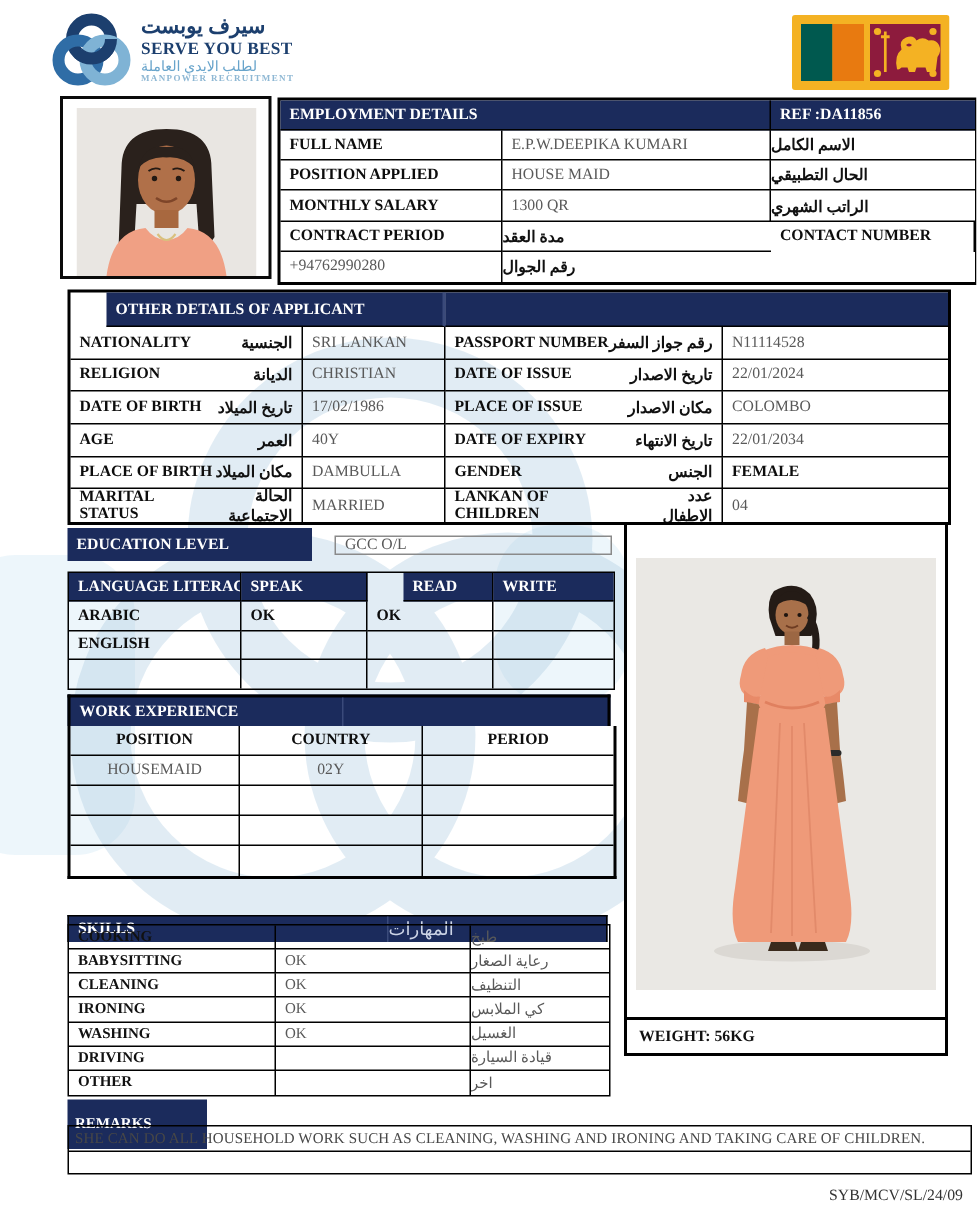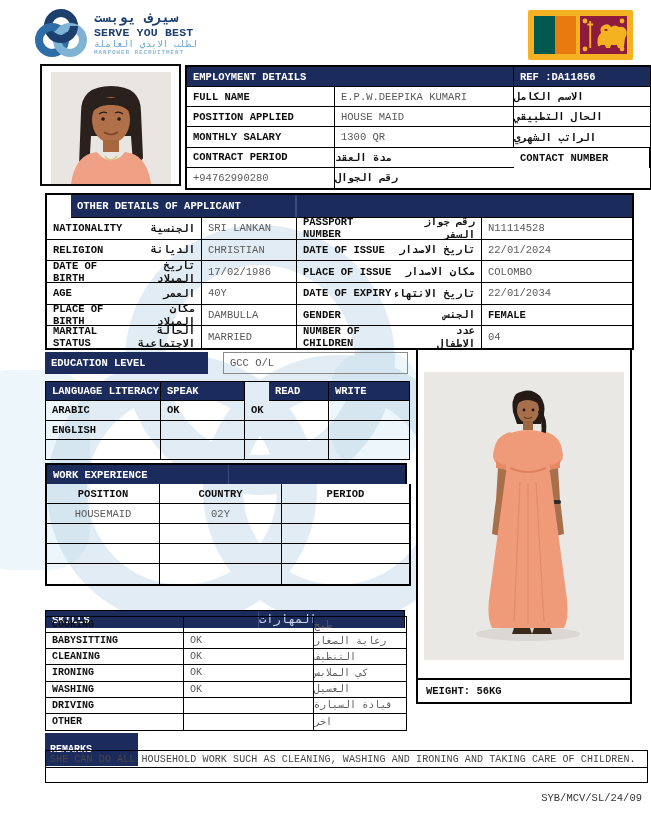--- a/index.html
+++ b/index.html
@@ -1,17 +1,17 @@
 <!DOCTYPE html>
 <html><head>
 <meta charset="utf-8">
 <style>
   html,body{margin:0;padding:0;background:#fff;}
   .page{position:relative;width:651px;height:821px;background:#fff;overflow:hidden;
-        font-family:Liberation Mono, monospace;color:#111;}
+        font-family:Liberation Serif, serif;color:#111;}
   .abs{position:absolute;}
   .z1{z-index:1;}
   .navy{background:#1B2B5C;color:#fff;font-weight:bold;}
   .cell{display:flex;align-items:center;overflow:hidden;white-space:nowrap;}
   .bR{border-right:1.5px solid #000;}
   .bB{border-bottom:1.5px solid #000;}
   .lbl{font-weight:bold;font-size:10.5px;color:#0d0d0d;}
   .val{font-size:10.5px;color:#595959;}
   .ar{font-weight:bold;font-size:10.5px;direction:rtl;}
   .pl6{padding-left:6px;}
@@ -27,21 +27,21 @@
   .logo-en{font-size:11.5px;font-weight:bold;color:#1c3f6e;letter-spacing:.2px;}
   .logo-ar2{font-size:9.5px;color:#68a4cb;direction:rtl;text-align:left;}
   .logo-en2{font-size:6px;color:#8fb8d4;letter-spacing:.9px;font-weight:bold;}
   
   .grid{display:grid;border:2px solid #000;background:transparent;}
   .emp{left:185px;top:65px;width:463px;height:121px;
        grid-template-columns:148px 179px 1fr;grid-template-rows:repeat(6,1fr);}
   .od{left:45px;top:193px;width:585px;height:153px;
       grid-template-columns:155px 95px 185px 1fr;grid-template-rows:23px repeat(6,1fr);}
   .odlab{display:flex;justify-content:space-between;align-items:center;padding:0 6px;overflow:hidden;}
-  .edu{left:45px;top:352px;width:363px;height:22px;display:flex;}
+  .edu{left:45px;top:352px;width:363px;height:22px;display:flex;align-items:center;}
   .edu-bar{width:163px;height:100%;display:flex;align-items:center;padding-left:6px;font-size:10.5px;box-sizing:border-box;}
   .edu-val{margin-left:15px;flex:1;border:1px solid #8a8a8a;display:flex;align-items:center;padding-left:6px;font-size:10.5px;color:#595959;}
   .lang{left:45px;top:381px;width:363px;height:77px;
         grid-template-columns:115px 84px 84px 1fr;grid-template-rows:repeat(4,1fr);border-width:1.5px;}
   .wexh{left:45px;top:463px;width:362px;height:21px;display:flex;align-items:center;}
   .wexh .seg1{width:182px;height:100%;display:flex;align-items:center;padding-left:6px;box-sizing:border-box;border-right:1.5px solid #3a4a7a;font-size:10.5px;text-align:center;}
   .wexh .seg2{flex:1;height:100%;}
   .wex{left:45px;top:484px;width:362px;height:100px;
        grid-template-columns:113px 122px 1fr;grid-template-rows:repeat(5,1fr);border-top:none;}
   .skh{left:45px;top:598px;width:360px;height:18px;display:flex;align-items:center;}
@@ -213,21 +213,21 @@
         <span class="ar">الجنس</span>
       </div>
     <div class="cell bB pl6 lbl">FEMALE</div>
 
     <div class="odlab bR">
         <span class="lbl">MARITAL STATUS</span>
         <span class="ar">الحالة الاجتماعية</span>
       </div>
     <div class="cell val bR pl6">MARRIED</div>
     <div class="odlab bR">
-        <span class="lbl">NUMBER OF CHILDREN</span>
+        <span class="lbl">LANKAN OF CHILDREN</span>
         <span class="ar">عدد الاطفال</span>
       </div>
     <div class="cell val pl6">04</div>
   </div>
 
   <div class="abs z1 edu">
     <div class="navy edu-bar">EDUCATION LEVEL</div>
     <div class="edu-val">GCC O/L</div>
   </div>
 

